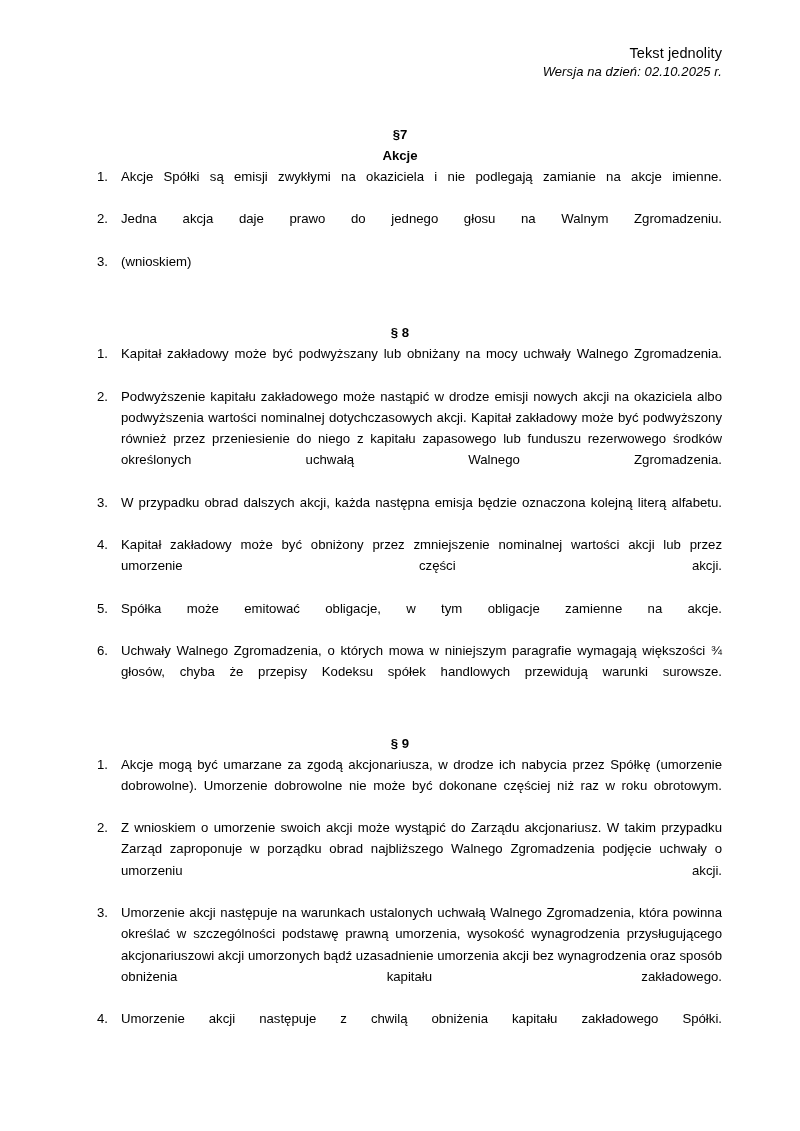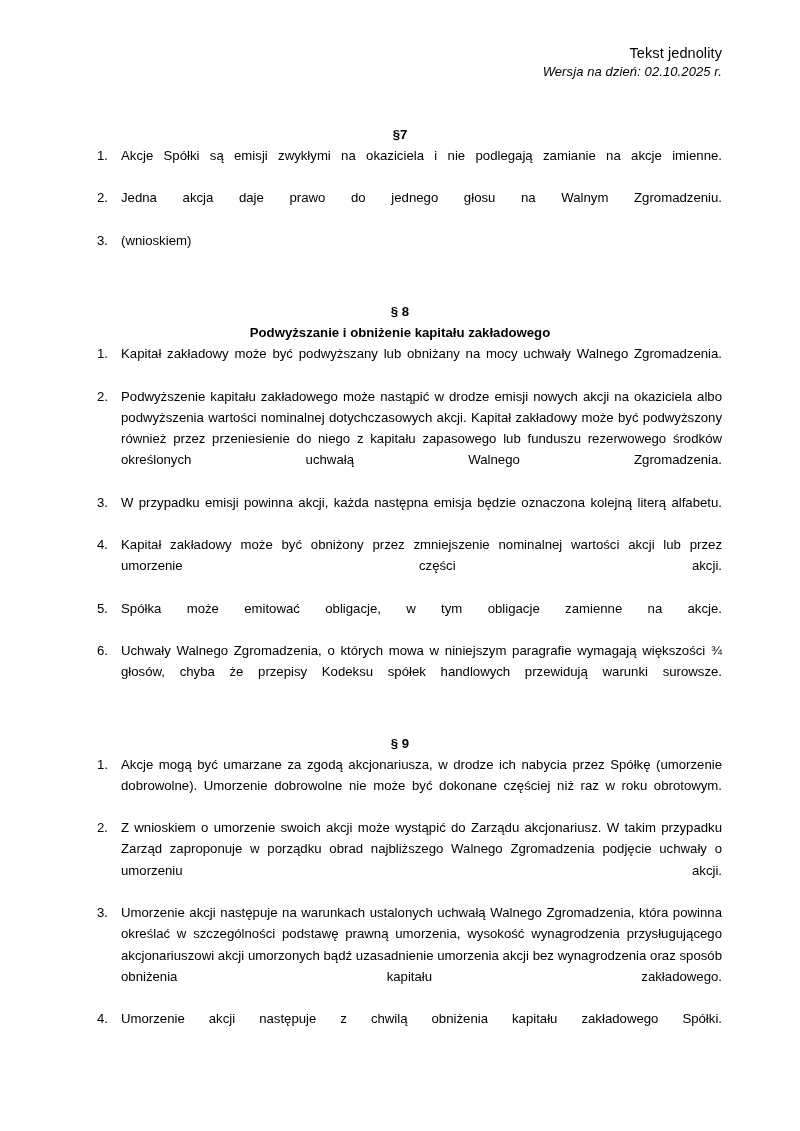--- a/index.html
+++ b/index.html
@@ -94,53 +94,53 @@
 
 <div class="page">
 
   <div class="doc-header">
     <div class="title-line">Tekst jednolity</div>
     <div class="version-line">Wersja na dzień: 02.10.2025 r.</div>
   </div>
 
   <div class="section">
     <div class="section-heading">§7</div>
+    <div class="section-heading">Akcje</div>
     <ol class="num-list">
       <li>
         <span class="marker">1.</span>
         <span class="li-text">Akcje Spółki są emisji zwykłymi na okaziciela i nie podlegają zamianie na akcje imienne.</span>
       </li>
       <li>
         <span class="marker">2.</span>
         <span class="li-text">Jedna akcja daje prawo do jednego głosu na Walnym Zgromadzeniu.</span>
       </li>
       <li>
         <span class="marker">3.</span>
         <span class="li-text">(wnioskiem)</span>
       </li>
     </ol>
   </div>
 
   <div class="gap-lg"></div>
 
   <div class="section">
     <div class="section-heading">§ 8</div>
-    <div class="section-heading">Podwyższanie i obniżenie kapitału zakładowego</div>
     <ol class="num-list">
       <li>
         <span class="marker">1.</span>
         <span class="li-text">Kapitał zakładowy może być podwyższany lub obniżany na mocy uchwały Walnego Zgromadzenia.</span>
       </li>
       <li>
         <span class="marker">2.</span>
         <span class="li-text">Podwyższenie kapitału zakładowego może nastąpić w drodze emisji nowych akcji na okaziciela albo podwyższenia wartości nominalnej dotychczasowych akcji. Kapitał zakładowy może być podwyższony również przez przeniesienie do niego z kapitału zapasowego lub funduszu rezerwowego środków określonych uchwałą Walnego Zgromadzenia.</span>
       </li>
       <li>
         <span class="marker">3.</span>
-        <span class="li-text">W przypadku emisji powinna akcji, każda następna emisja będzie oznaczona kolejną literą alfabetu.</span>
+        <span class="li-text">W przypadku obrad dalszych akcji, każda następna emisja będzie oznaczona kolejną literą alfabetu.</span>
       </li>
       <li>
         <span class="marker">4.</span>
         <span class="li-text">Kapitał zakładowy może być obniżony przez zmniejszenie nominalnej wartości akcji lub przez umorzenie części akcji.</span>
       </li>
       <li>
         <span class="marker">5.</span>
         <span class="li-text">Spółka może emitować obligacje, w tym obligacje zamienne na akcje.</span>
       </li>
       <li>

